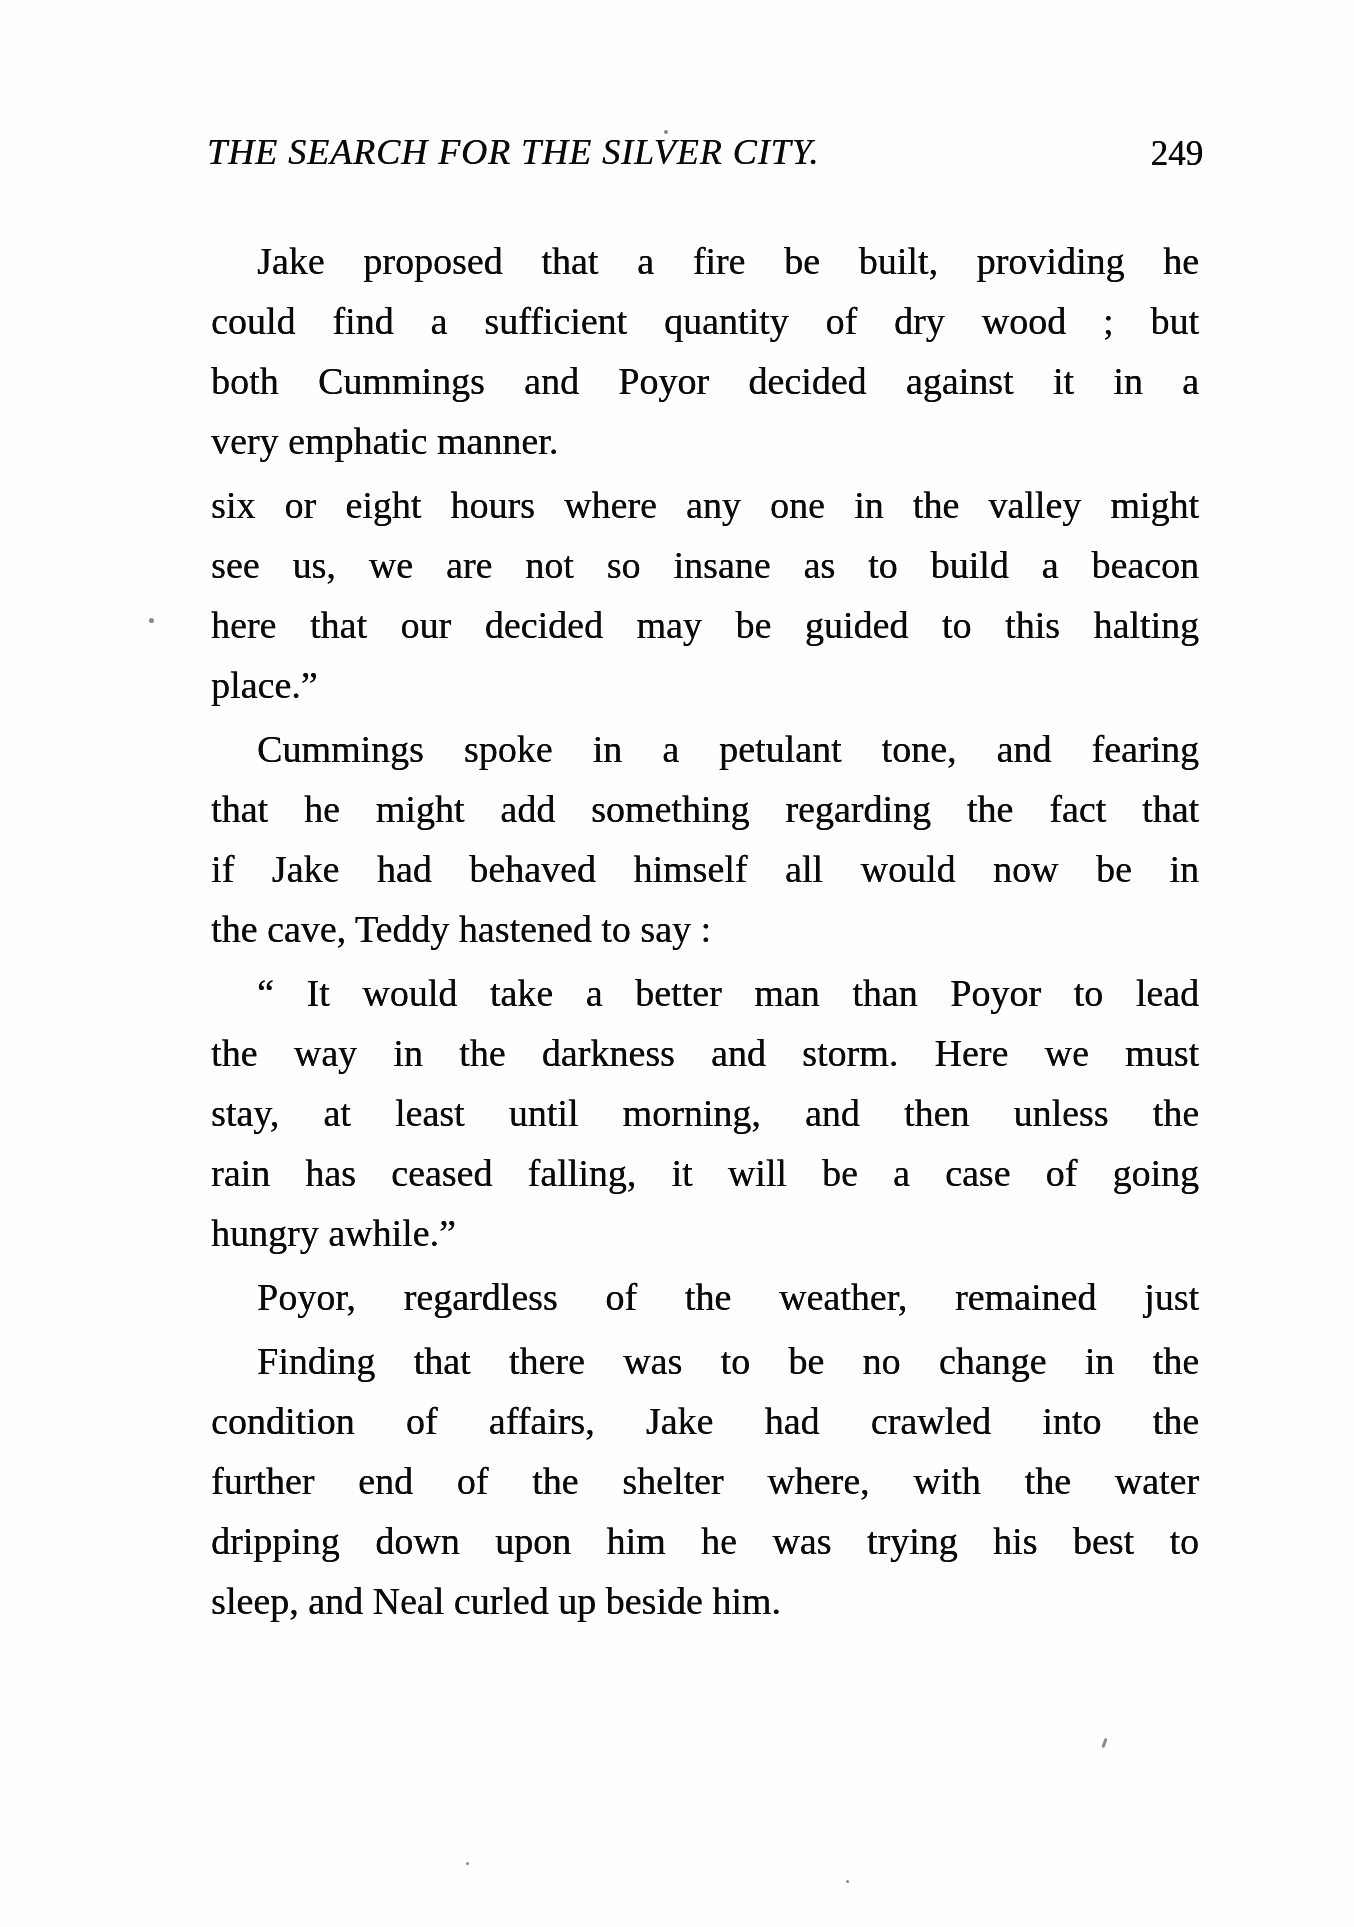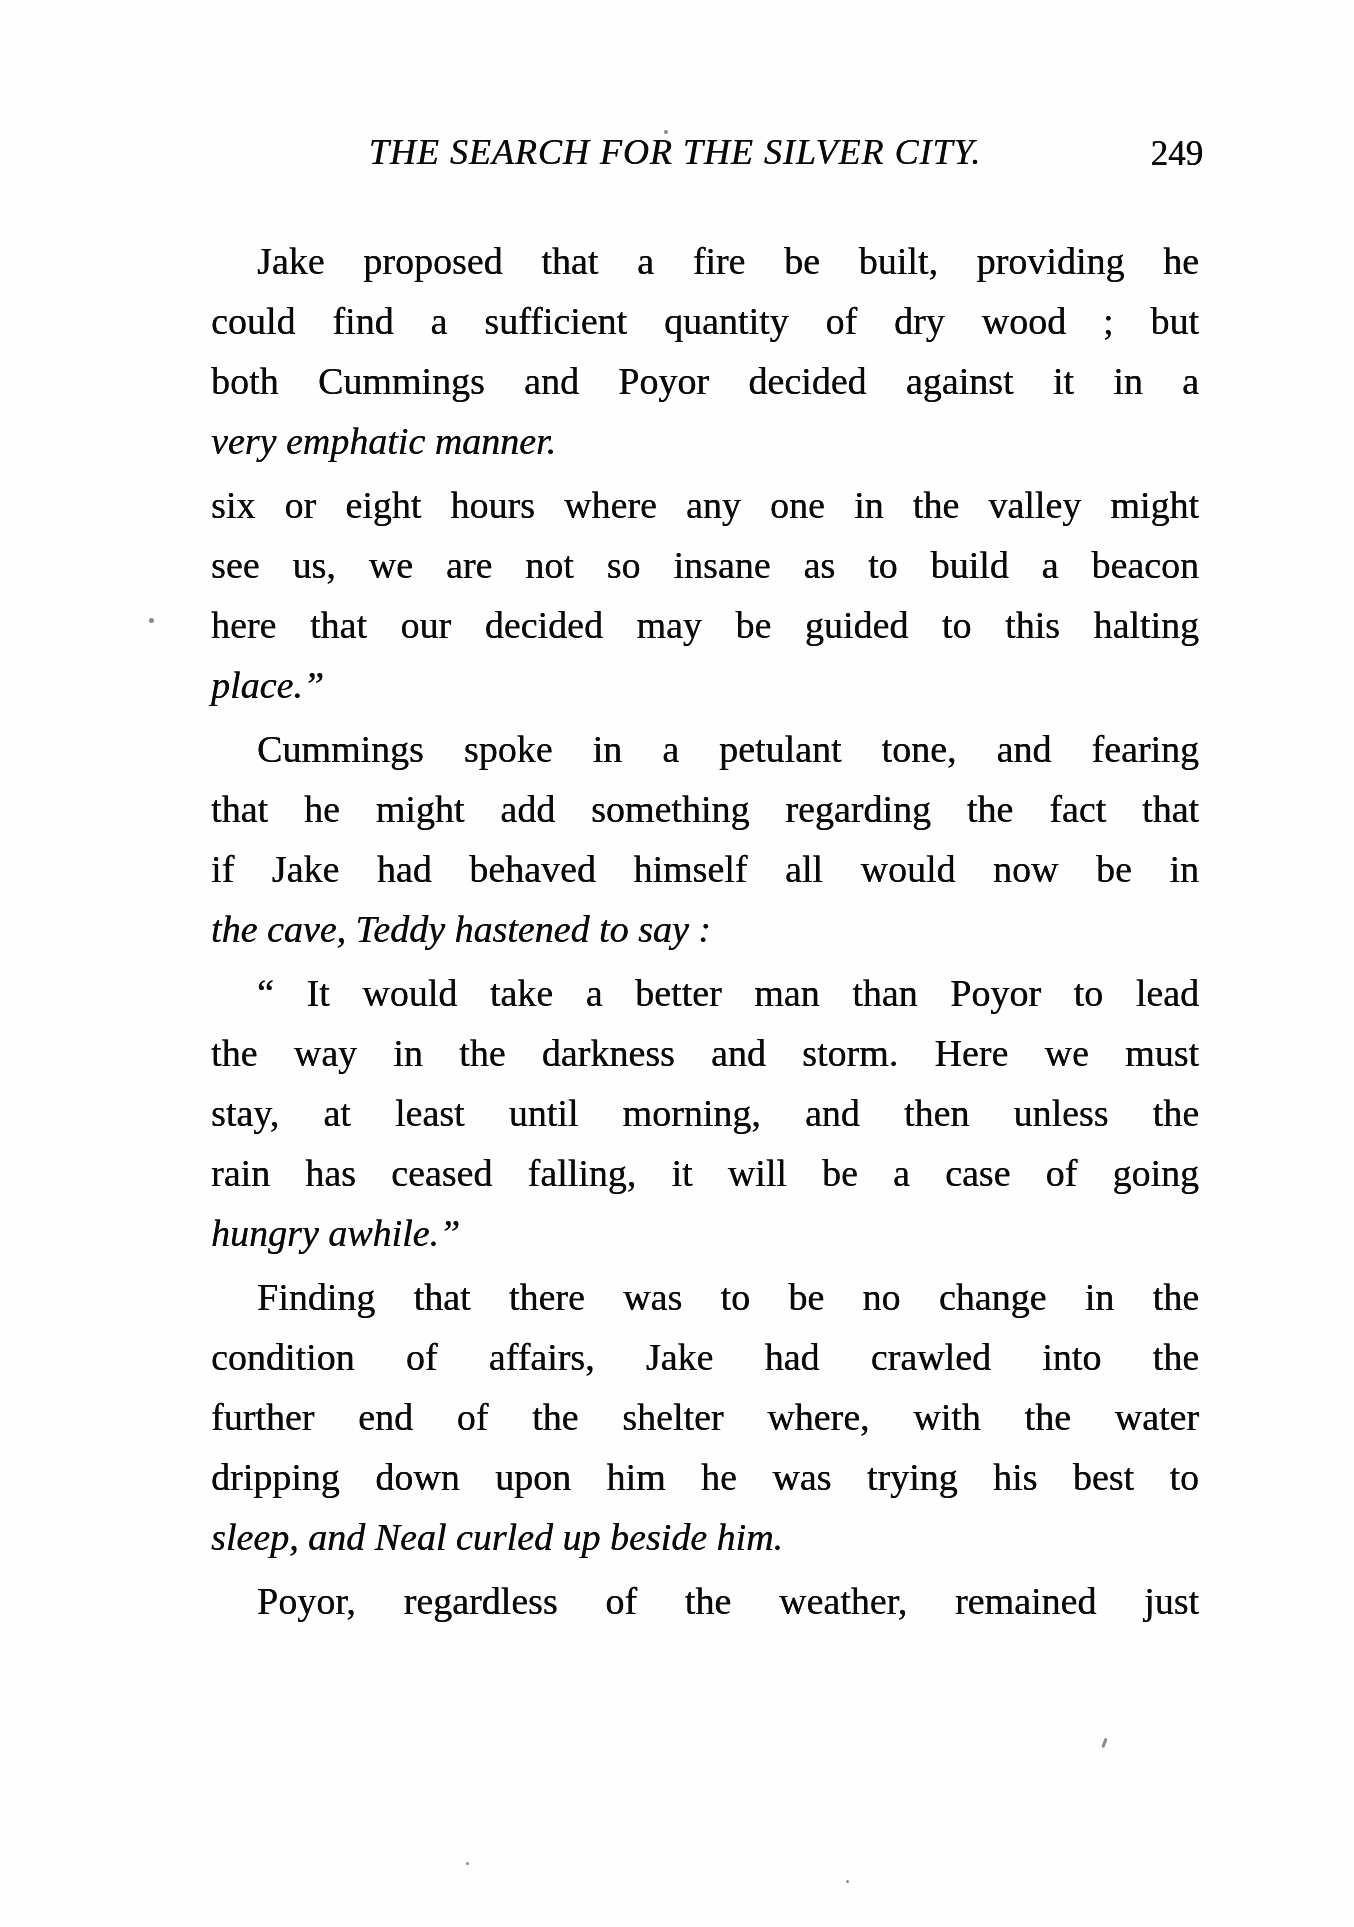--- a/index.html
+++ b/index.html
@@ -22,21 +22,21 @@
     position: absolute;
     top: 128px;
     left: 207px;
     width: 996px;
     height: 48px;
   }
   .running-title {
     position: absolute;
     left: 0;
     right: 60px;
-    text-align: center;
+    text-align: left;
     font-style: italic;
     font-size: 36px;
     line-height: 48px;
     letter-spacing: 1px;
     white-space: nowrap;
     text-shadow: 0.4px 0 0 currentColor;
   }
   .page-number {
     position: absolute;
     right: 0;
@@ -56,21 +56,21 @@
     text-shadow: 0.35px 0 0 currentColor;
   }
   .paragraph { margin: 4px; }
   .line {
     text-align: justify;
     text-align-last: justify;
     text-justify: inter-word;
     white-space: nowrap;
   }
   .line.first { text-indent: 46px; }
-  .line.last  { text-align-last: left; font-style: italic; }
+  .line.last  { text-align-last: left; }
   
   .speck {
     position: absolute;
     background: #2a2a2a;
     border-radius: 50%;
     opacity: 0.55;
   }
   .speck.s1 { left: 664px; top: 130px; width: 4px;  height: 4px; }
   .speck.s2 { left: 149px; top: 618px; width: 5px;  height: 5px; }
   .speck.s3 { left: 1103px; top: 1738px; width: 3px; height: 10px; transform: rotate(20deg); border-radius: 2px; }
@@ -107,28 +107,28 @@
         <div class="line last">the cave, Teddy hastened to say :</div>
       </div>
       <div class="paragraph">
         <div class="line first">“ It would take a better man than Poyor to lead</div>
         <div class="line">the way in the darkness and storm.  Here we must</div>
         <div class="line">stay, at least until morning, and then unless the</div>
         <div class="line">rain has ceased falling, it will be a case of going</div>
         <div class="line last">hungry awhile.”</div>
       </div>
       <div class="paragraph">
+        <div class="line first">Poyor, regardless of the weather, remained just</div>
+      </div>
+      <div class="paragraph">
         <div class="line first">Finding that there was to be no change in the</div>
         <div class="line">condition of affairs, Jake had crawled into the</div>
         <div class="line">further end of the shelter where, with the water</div>
         <div class="line">dripping down upon him he was trying his best to</div>
         <div class="line last">sleep, and Neal curled up beside him.</div>
-      </div>
-      <div class="paragraph">
-        <div class="line first">Poyor, regardless of the weather, remained just</div>
       </div>
     </div>
 
   <div class="speck s1"></div>
   <div class="speck s2"></div>
   <div class="speck s3"></div>
   <div class="speck s4"></div>
   <div class="speck s5"></div>
 
 </div>

